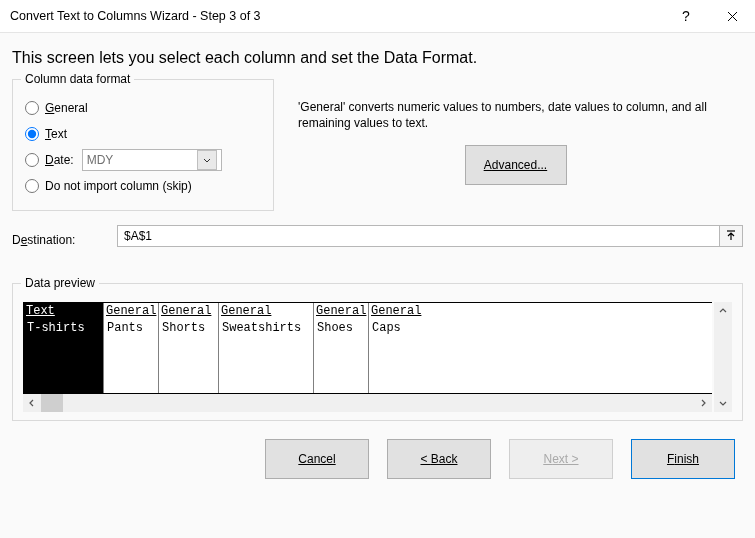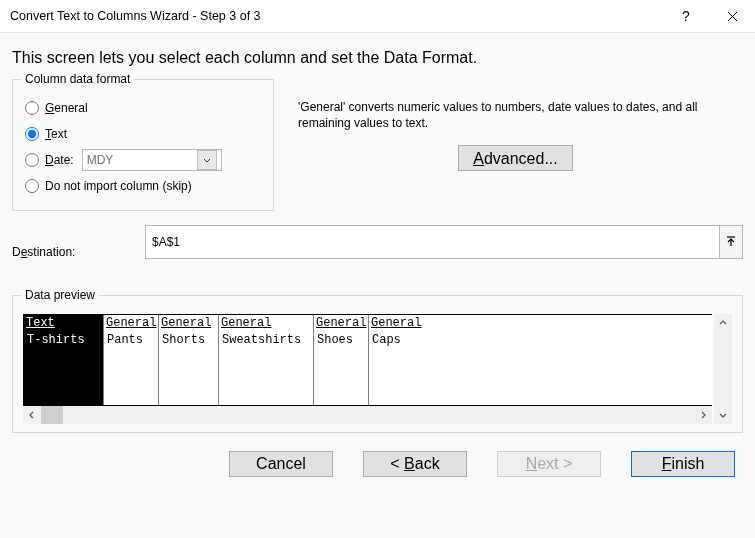--- a/index.html
+++ b/index.html
@@ -119,50 +119,50 @@
     padding: 20px 10px 0 10px;
     font-size: 12px;
     line-height: 1.35;
   }
   .adv-wrap {
     margin-top: 14px;
     text-align: center;
   }
   .btn {
     min-width: 102px;
-    height: 26px;
+    height: 40px;
     border: 1px solid #adadad;
     background: #e1e1e1;
-    font-size: 16px;
+    font-size: 12px;
     padding: 0 14px;
     box-sizing: border-box;
     display: inline-flex;
     align-items: center;
     justify-content: center;
+    text-decoration: underline;
   }
   .btn .u { text-decoration: underline; }
   .btn.disabled { color: #a9a9a9; background: #eeeeee; border-color: #cfcfcf; }
   .btn.primary { border: 1px solid #0078d7; }
 
   
   .dest-row {
     margin-top: 14px;
     display: flex;
     align-items: flex-end;
   }
   .dest-row .lbl { width: 105px; }
   .dest-row .lbl .u { text-decoration: underline; }
   .dest-input-wrap {
     flex: 1;
     display: flex;
     border: 1px solid #b7b7b7;
     background: #fff;
     box-sizing: border-box;
-    height: 34px;
-    margin-left: 28px;
+    height: 22px;
   }
   .dest-input {
     flex: 1;
     border: none;
     outline: none;
     font-size: 12px;
     padding: 0 6px;
     font-family: inherit;
   }
   .ref-btn {
@@ -238,21 +238,21 @@
   .hscroll .thumb { width: 22px; background: #cfcfcf; }
   .hscroll .track { flex: 1; }
   .hscroll .arrow { width: 18px; }
 
   
   .footer {
     margin-top: 18px;
     padding: 0 8px 14px 0;
     display: flex;
     justify-content: flex-end;
-    gap: 30px;
+    gap: 18px;
   }
   .footer .btn { min-width: 104px; }
 </style>
 </head>
 <body>
 
 <div class="window">
 
   <div class="titlebar">
     <div class="title">Convert Text to Columns Wizard - Step 3 of 3</div>
@@ -294,21 +294,21 @@
           </div>
         </div>
 
         <label class="opt">
           <input type="radio" name="fmt" style="">
           <span class="olabel">Do not import column (skip)</span>
         </label>
       </div>
 
       <div class="desc-area">
-        <div>'General' converts numeric values to numbers, date values to dates, and all remaining values to text.</div>
+        <div>'General' converts numeric values to numbers, date values to column, and all remaining values to text.</div>
         <div class="adv-wrap">
           <div class="btn">
             <span><span class="u">A</span><span>dvanced...</span></span>
           </div>
         </div>
       </div>
     </div>
 
     <div class="dest-row">
       <div class="lbl"><span>D</span><span class="u">e</span><span>stination:</span></div>

